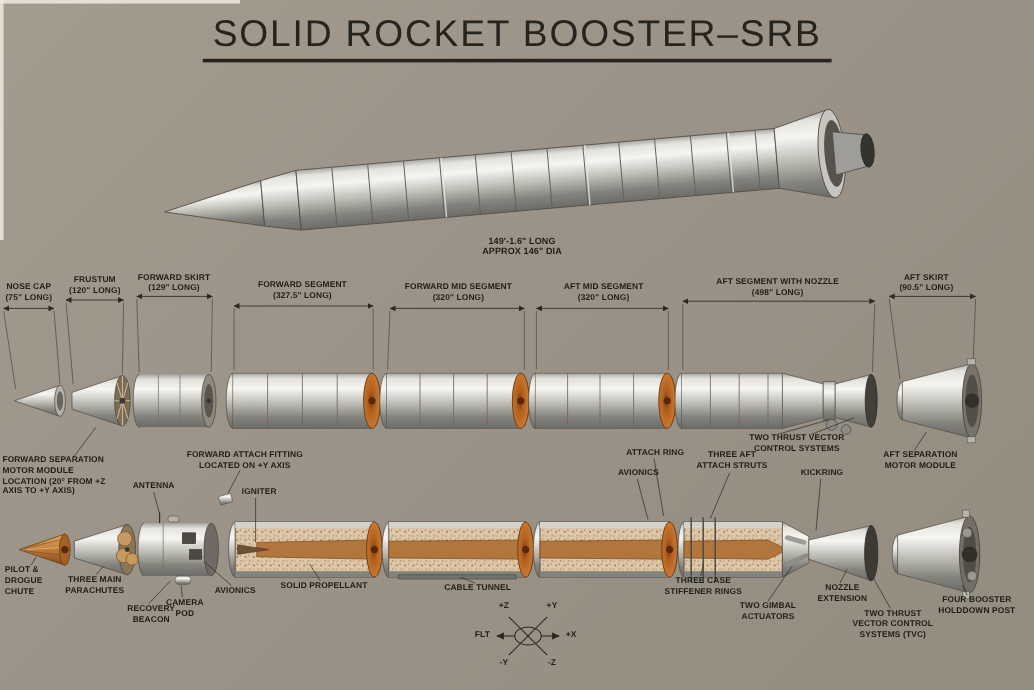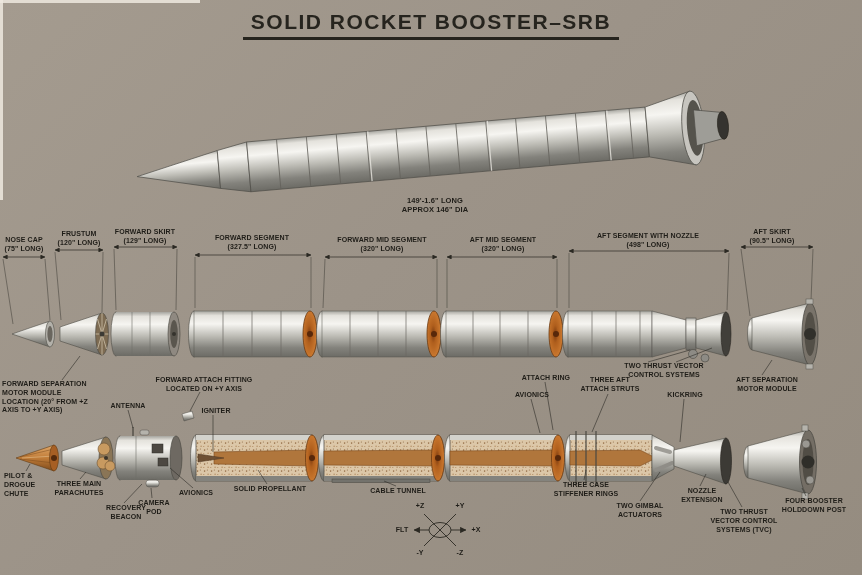--- a/index.html
+++ b/index.html
@@ -4,21 +4,21 @@
 <style>
   html,body{margin:0;padding:0;}
   body{
     width:862px;height:575px;position:relative;overflow:hidden;
     background:linear-gradient(135deg,#a49b8f 0%,#9c9388 45%,#958c80 100%);
     font-family:"Liberation Sans", sans-serif;
   }
   .art{position:absolute;left:0;top:0;}
   .title-wrap{position:absolute;top:10px;left:0;width:100%;text-align:center;}
   .title{
-    display:inline-block;font-weight:bold;font-size:21px;letter-spacing:1.5px;
+    display:inline-block;font-weight:normal;font-size:31px;letter-spacing:1.5px;
     color:#26241e;border-bottom:3px solid #26241e;padding:0 8px 3px;text-align:center;
   }
   .lbl{
     position:absolute;font:bold 7px/1.25 "Liberation Sans", sans-serif;
     color:#1f1d18;text-align:center;letter-spacing:0.1px;
   }
   .lbl span{display:block;}
   .lbl.la{text-align:left;}
   .edge{position:absolute;background:#efe9df;opacity:.85;}
 </style>

